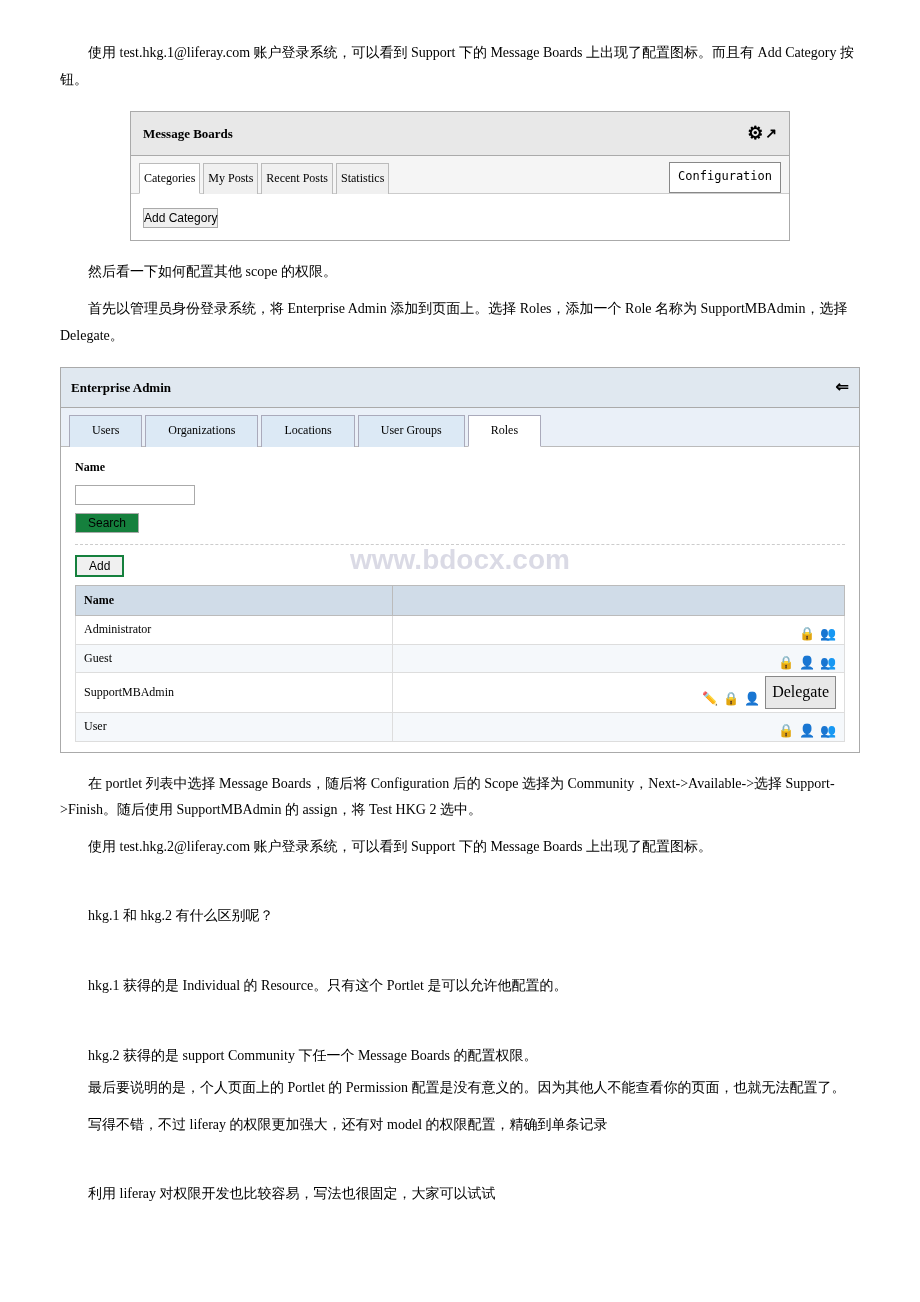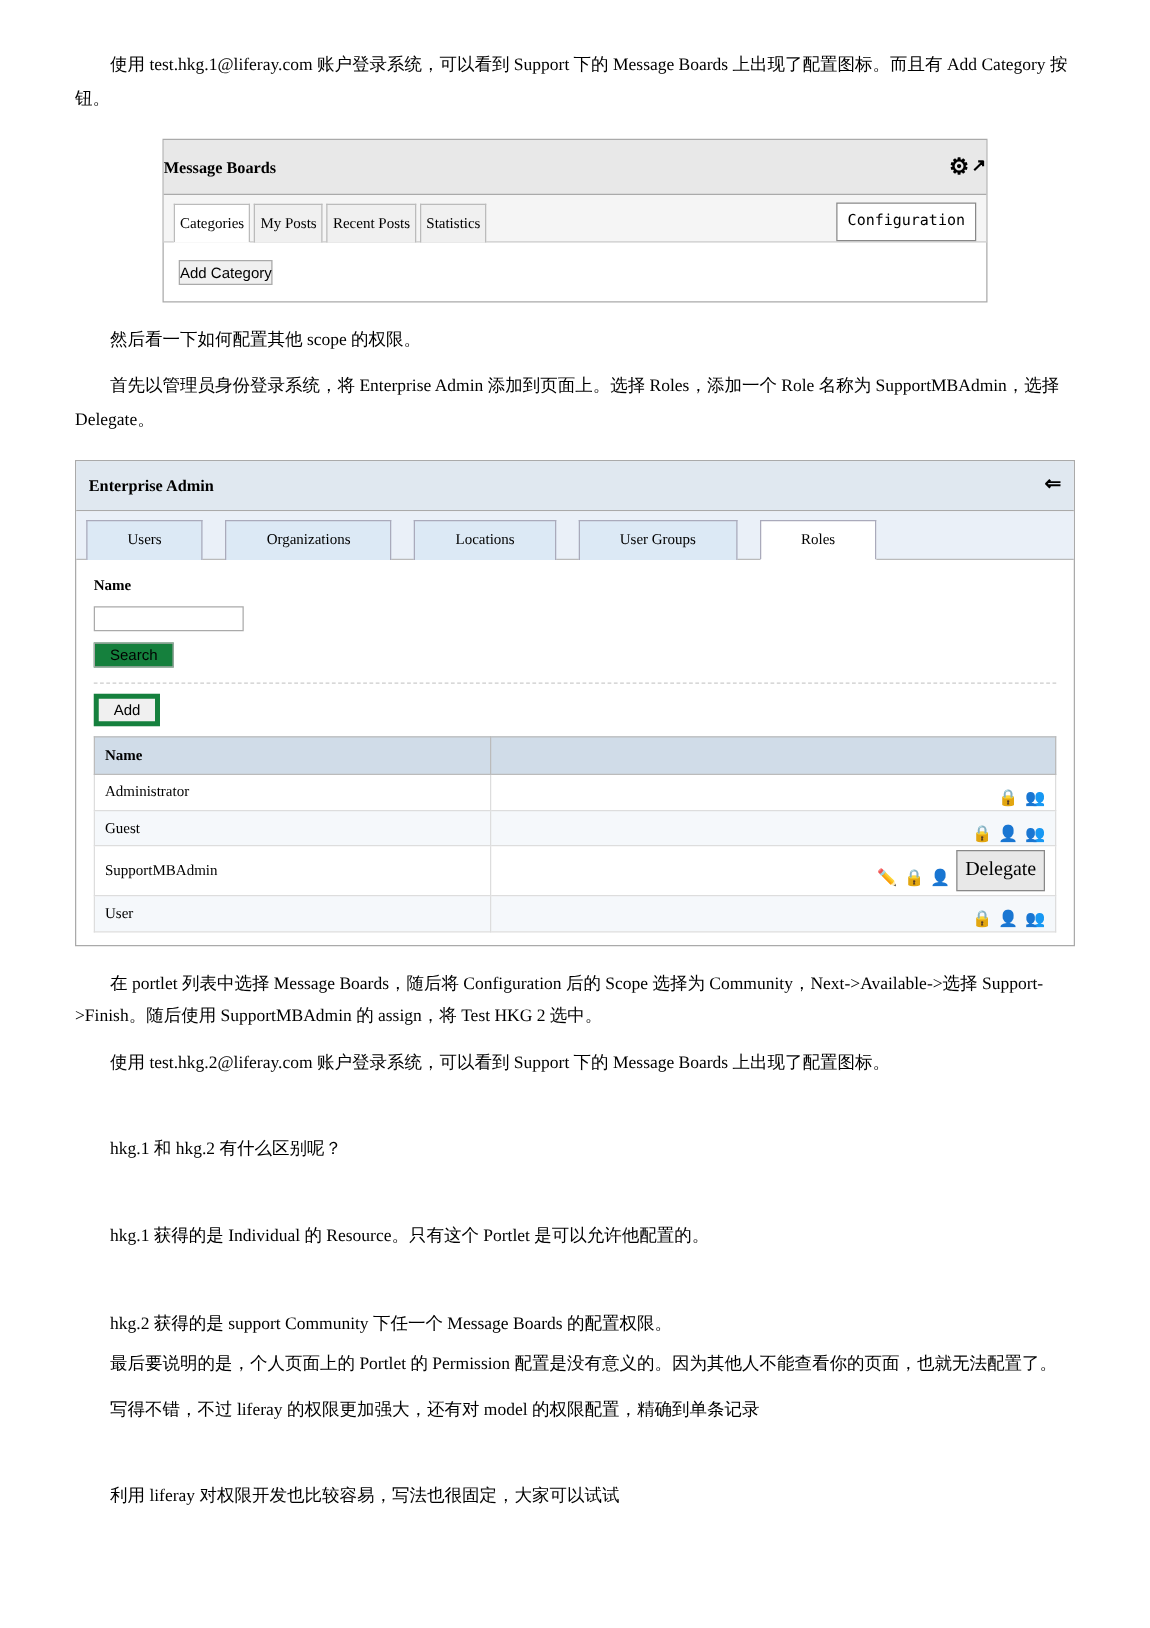--- a/index.html
+++ b/index.html
@@ -25,21 +25,21 @@
     
     .widget-box {
       border: 1px solid #aaa;
       margin: 18px auto;
       max-width: 660px;
       background: #fff;
     }
     .widget-header {
       background: #e8e8e8;
       border-bottom: 1px solid #aaa;
-      padding: 5px 0;
+      padding: 5px 12px;
       font-weight: bold;
       font-size: 13px;
       display: flex;
       justify-content: space-between;
       align-items: center;
     }
     .widget-tabs {
       display: flex;
       padding: 6px 8px 0 8px;
       border-bottom: 1px solid #ccc;
@@ -89,24 +89,24 @@
       justify-content: space-between;
       align-items: center;
     }
     .ea-tabs {
       display: flex;
       padding: 6px 8px 0 8px;
       background: #eaf0f8;
       border-bottom: 1px solid #bbb;
     }
     .ea-tab {
-      padding: 4px 32px;
+      padding: 4px 22px;
       border: 1px solid #aab;
       border-bottom: none;
-      margin-right: 18px;
+      margin-right: 3px;
       background: #dce9f5;
       font-size: 12px;
       cursor: pointer;
       position: relative;
       top: 1px;
     }
     .ea-tab.active {
       background: #ffffff;
       border-bottom: 1px solid #fff;
     }
@@ -135,21 +135,21 @@
       margin-top: 6px;
     }
     .ea-divider {
       border: none;
       border-top: 1px dashed #ccc;
       margin: 8px 0;
     }
     .ea-add-btn {
       display: inline-block;
       padding: 2px 12px;
-      border: 4px solid #15803d;
+      border: 2px solid #15803d;
       background: #f0f0f0;
       font-size: 12px;
       cursor: pointer;
       margin-bottom: 8px;
     }
     .ea-table {
       width: 100%;
       border-collapse: collapse;
       font-size: 12px;
     }
@@ -240,20 +240,21 @@
   <div class="widget-body">
     <button class="btn-small">Add Category</button>
   </div>
 </div>
 
 <p class="paragraph">然后看一下如何配置其他 scope 的权限。</p>
 
 <p class="paragraph">首先以管理员身份登录系统，将 Enterprise Admin 添加到页面上。选择 Roles，添加一个 Role 名称为 SupportMBAdmin，选择 Delegate。</p>
 
 <div class="ea-widget watermark-container">
+  <div class="watermark">www.bdocx.com</div>
   <div class="ea-header">
     <span>Enterprise Admin</span>
     <span style="font-size:16px;cursor:pointer;">⇐</span>
   </div>
   <div class="ea-tabs">
     <div class="ea-tab">Users</div>
     <div class="ea-tab">Organizations</div>
     <div class="ea-tab">Locations</div>
     <div class="ea-tab">User Groups</div>
     <div class="ea-tab active">Roles</div>

